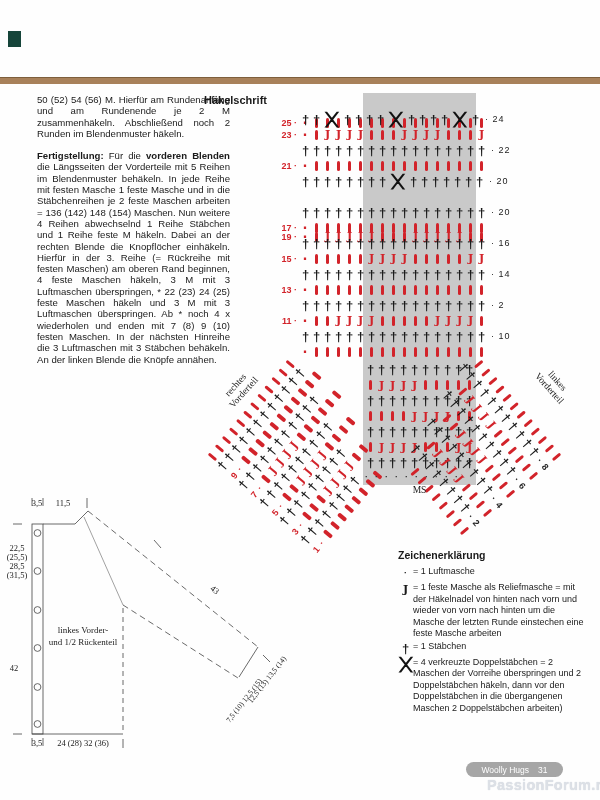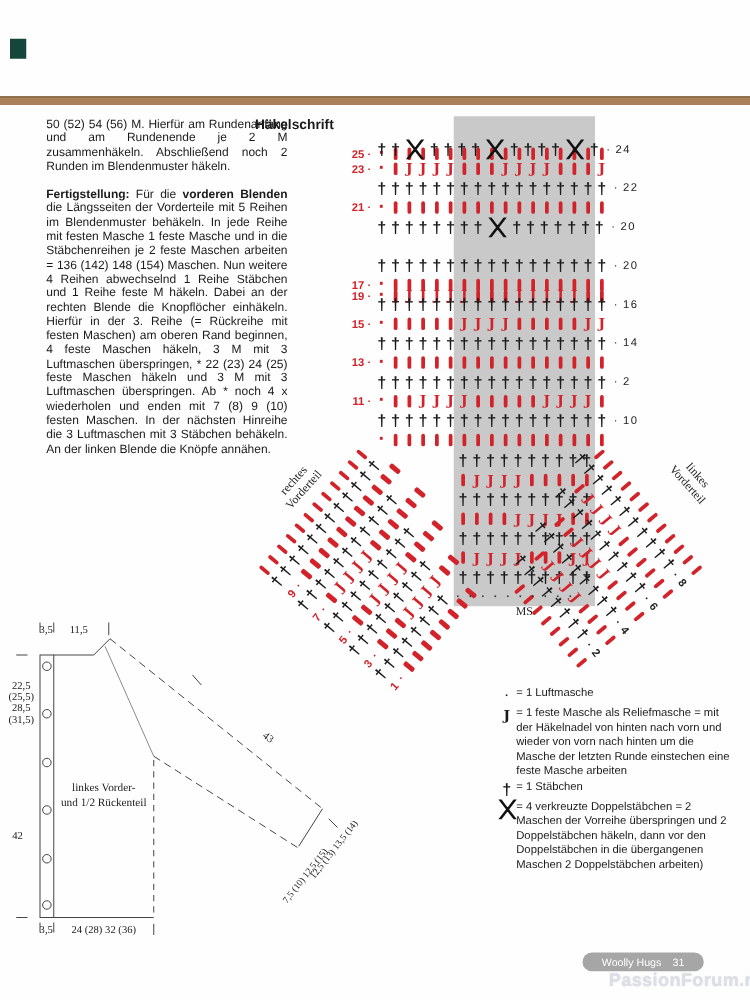--- a/index.html
+++ b/index.html
@@ -500,20 +500,21 @@
       <text x="113" y="746" text-anchor="middle">24 (28) 32 (36)</text>
       <text x="113" y="633" text-anchor="middle" font-size="9">linkes Vorder-</text>
       <text x="113" y="645" text-anchor="middle" font-size="9">und 1/2 Rückenteil</text>
       <text x="243" y="592" text-anchor="middle" transform="rotate(38 243 592)">43</text>
       <text x="276" y="702" text-anchor="middle" font-size="7.5" transform="rotate(-52 276 702)">7,5 (10) 12,5 (15)</text>
       <text x="299" y="681" text-anchor="middle" font-size="7.5" transform="rotate(-52 299 681)">12,5 (13) 13,5 (14)</text>
     </g>
   </svg>
 
   <div class="legend">
+    <div class="legend-title">Zeichenerklärung</div>
     <div id="legendItems">
         <div class="legend-item">
           <span class="legend-sym"><span class="sy dot">·</span></span>
           <span class="legend-text">= 1 Luftmasche</span>
         </div>
         <div class="legend-item">
           <span class="legend-sym"><span class="sy rm">J</span></span>
           <span class="legend-text">= 1 feste Masche als Reliefmasche = mit der Häkelnadel von hinten nach vorn und wieder von vorn nach hinten um die Masche der letzten Runde einstechen eine feste Masche arbeiten</span>
         </div>
         <div class="legend-item">

